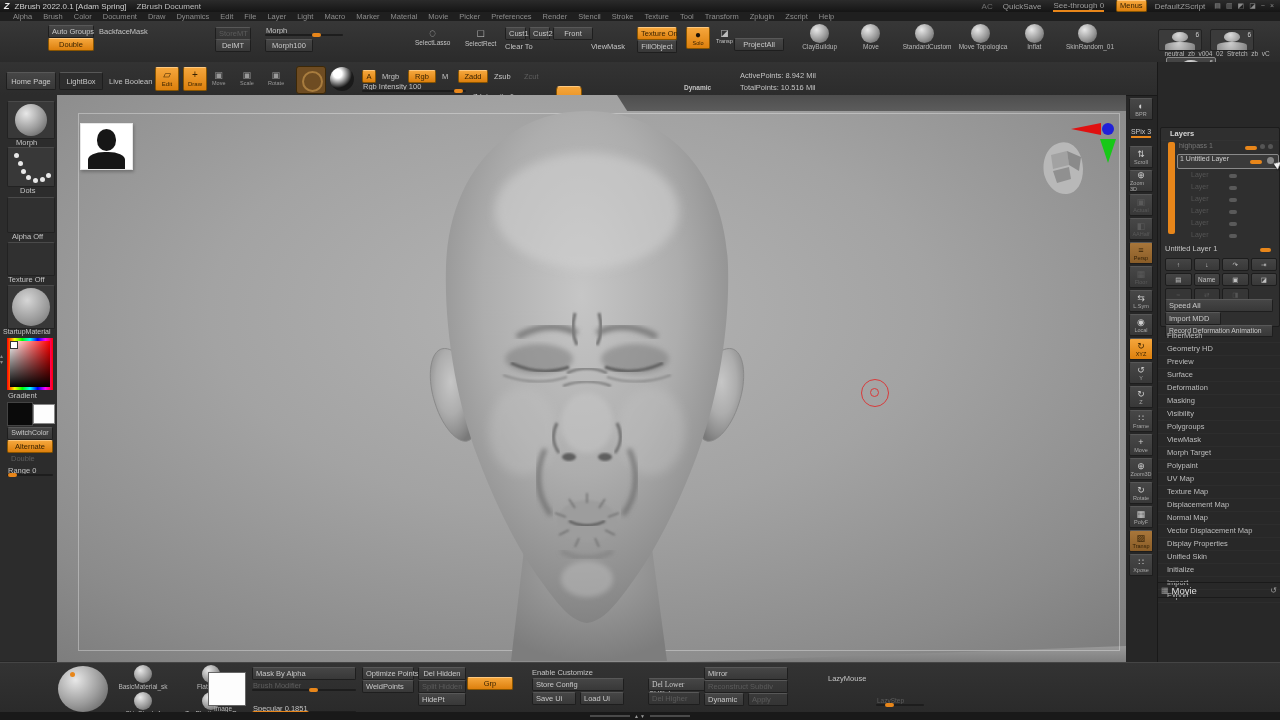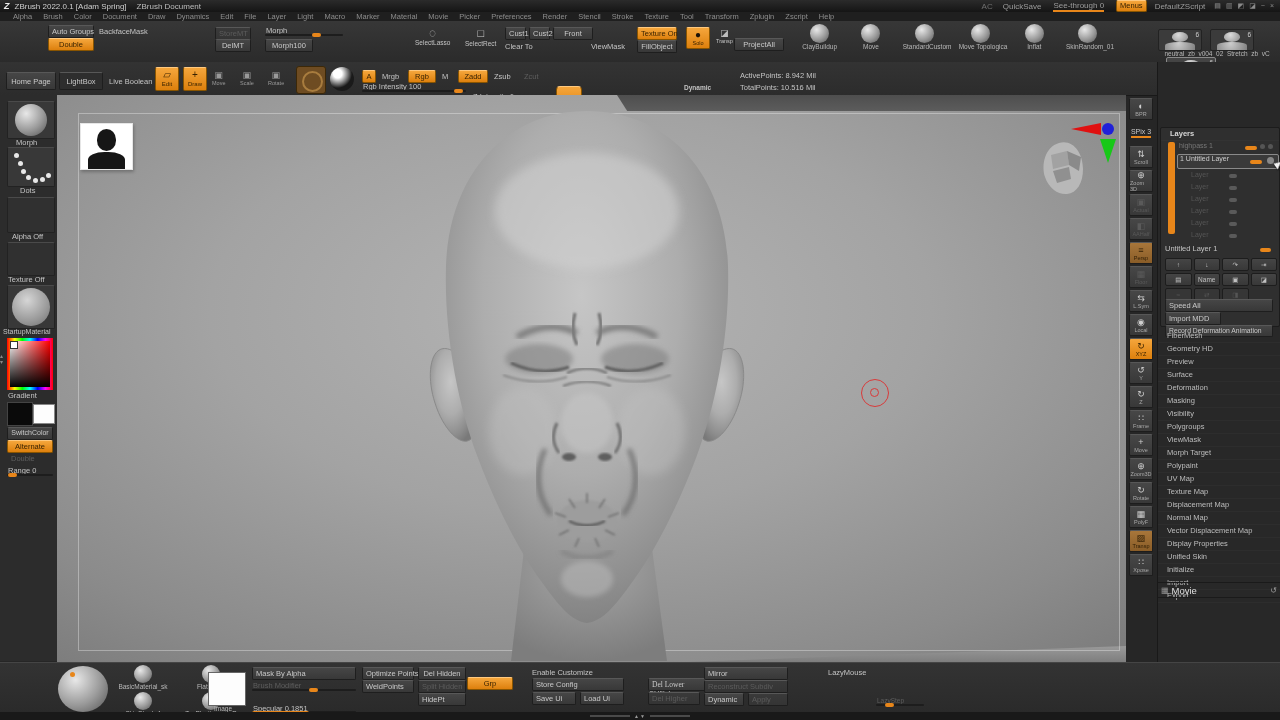--- a/index.html
+++ b/index.html
@@ -646,21 +646,21 @@
         <span class="track"></span>
         <span class="handle" style="left:82%;"></span>
     </div>
     <div class="abs btn" style="left:648px;top:15px;width:60px;text-align:left;font-family:Liberation Serif, serif;">Del Lower</div>
     <div class="abs btn dis" style="left:648px;top:29px;width:52px;text-align:left;">Del Higher</div>
     <div class="abs btn" style="left:704px;top:4px;width:84px;text-align:left;">Mirror</div>
     <div class="abs btn dis" style="left:704px;top:17px;width:84px;text-align:left;">Reconstruct Subdiv</div>
     <div class="abs btn" style="left:704px;top:30px;width:40px;text-align:left;">Dynamic</div>
     <div class="abs btn dis" style="left:748px;top:30px;width:40px;text-align:left;">Apply</div>
 
-    <div class="abs lab" style="left:828px;top:5px;">LazyMouse</div>
+    <div class="abs lab" style="left:828px;top:11px;">LazyMouse</div>
     <div class="abs slider" style="left:876px;top:4px;width:48px;height:9px;">
       <span class="lab dim" style="font-size:6.5px;">LazyStep</span>
         <span class="track"></span>
         <span class="handle" style="left:18%;"></span>
     </div>
     <div class="abs slider" style="left:876px;top:16px;width:48px;height:9px;">
       <span class="lab dim" style="font-size:6.5px;">LazySmooth</span>
     </div>
   </div>
 

